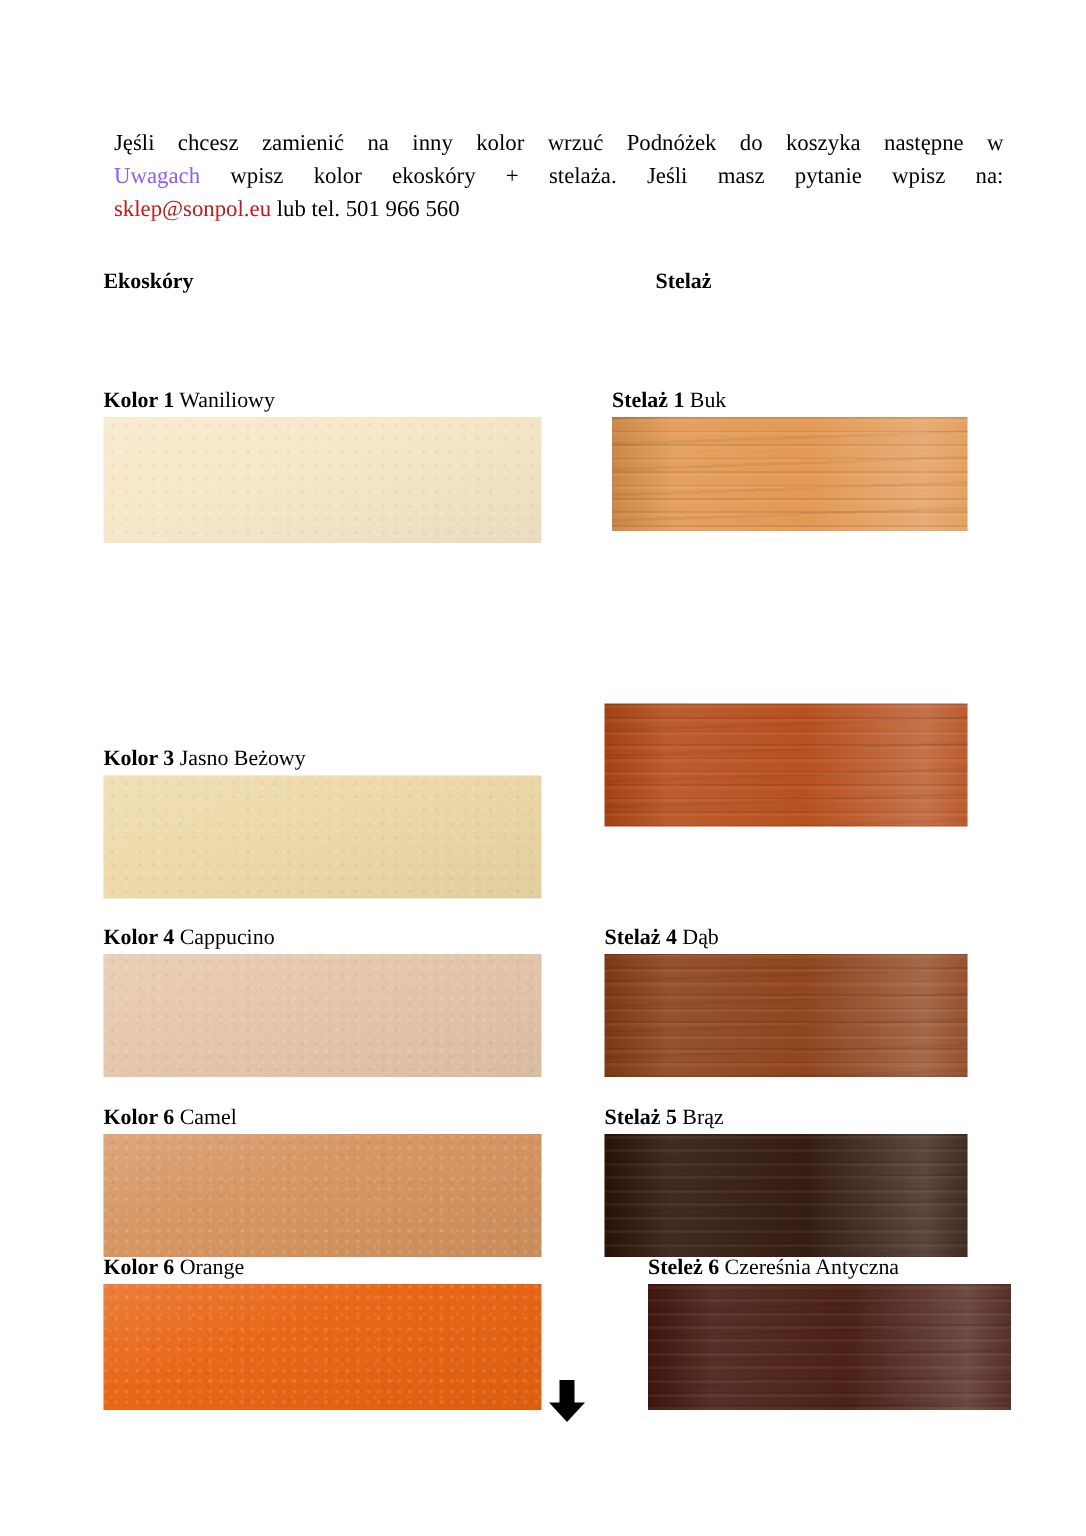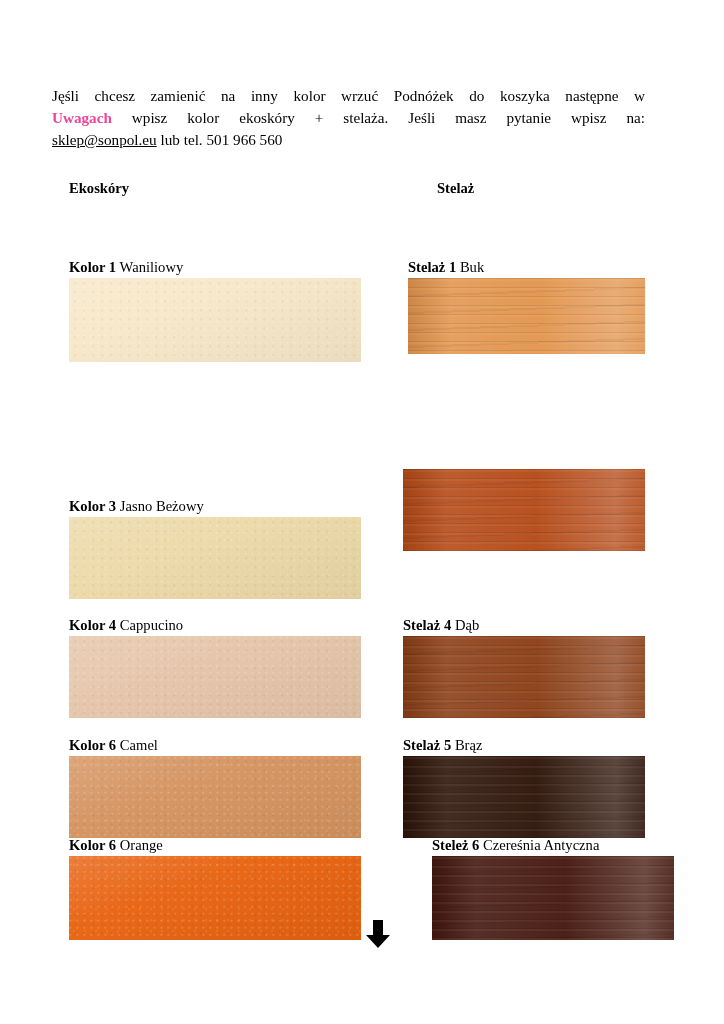--- a/index.html
+++ b/index.html
@@ -18,45 +18,44 @@
 
   .page {
     position: absolute;
     inset: 0;
     background: #ffffff;
   }
 
   
   .intro {
     position: absolute;
-    left: 52px;
+    left: 76px;
     top: 85px;
     width: 593px;
     font-size: 15.2px;
     line-height: 22px;
     text-align: justify;
     text-justify: inter-word;
   }
   .intro .line {
     display: block;
     white-space: nowrap;
   }
   .intro .j {
     display: flex;
     justify-content: space-between;
     width: 100%;
   }
   .intro .j > span { white-space: pre; }
   .hl-red {
-    color: #ec4899;
-    font-weight: bold;
+    color: #8b5cf6;
+    font-weight: normal;
   }
   .mail-link {
-    color: #000000;
-    text-decoration: underline;
+    color: #b91c1c;
   }
 
   
   .col-head {
     position: absolute;
     font-weight: bold;
     font-size: 14.6px;
   }
   .col-head.left  { left: 69px;  top: 180px; }
   .col-head.right { left: 437px; top: 180px; }

